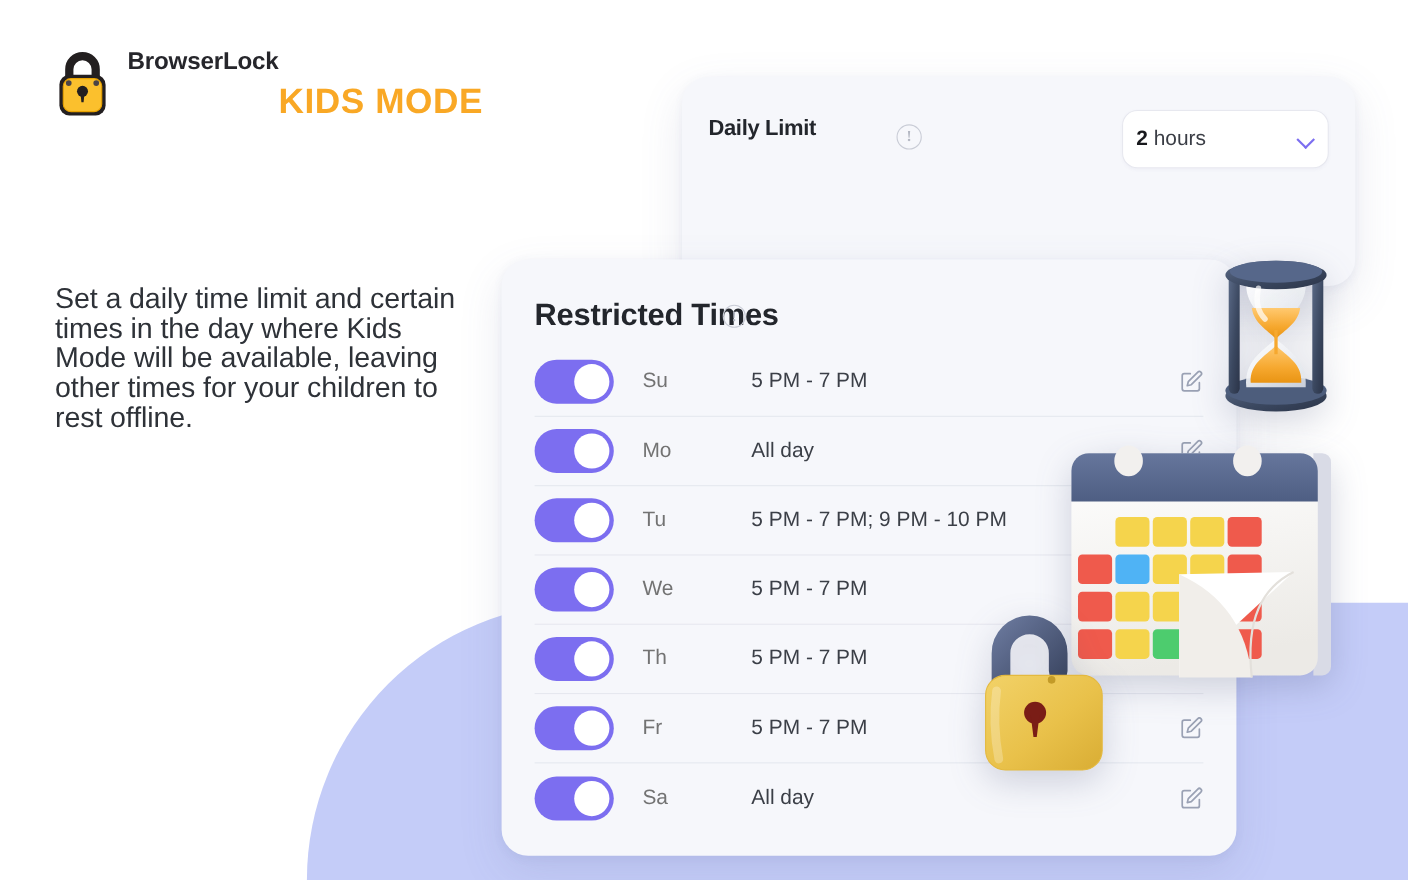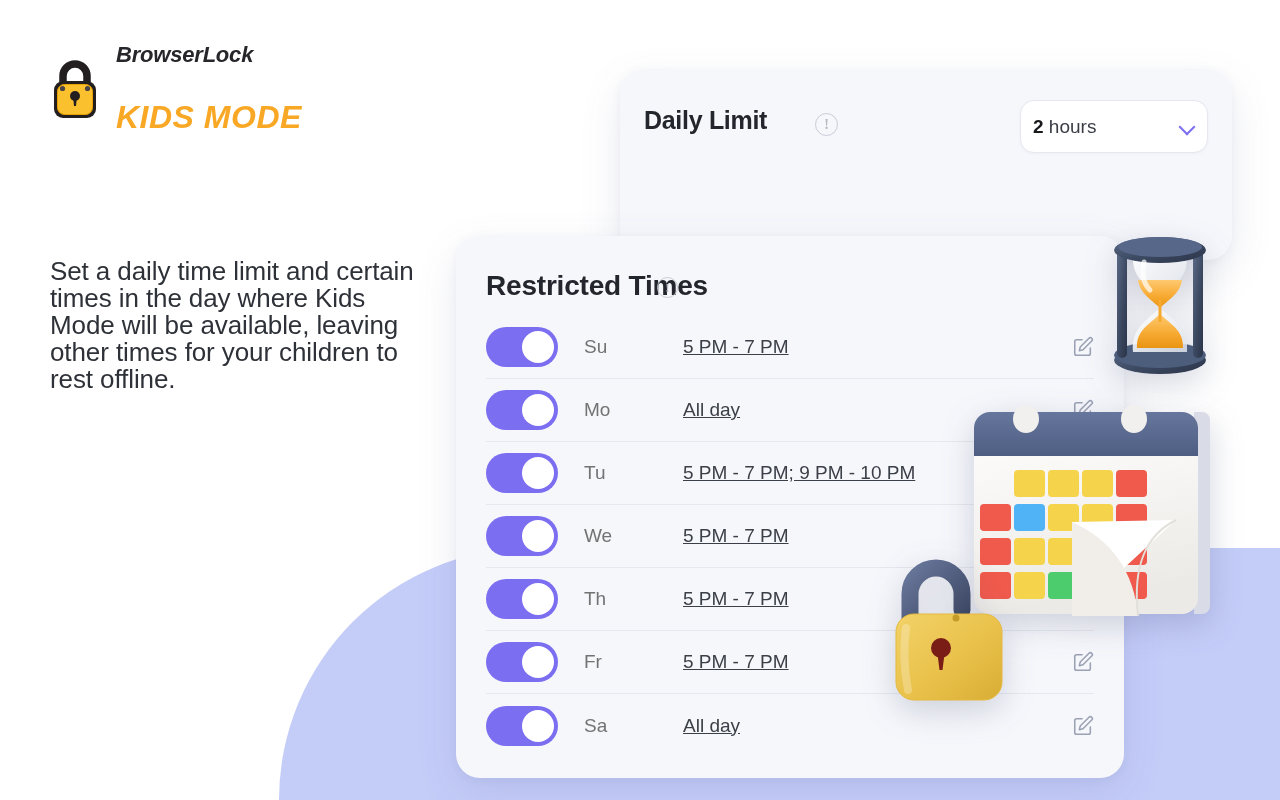--- a/index.html
+++ b/index.html
@@ -17,21 +17,21 @@
     left: 279px; top: 548px;
     width: 1001px; height: 252px;
     background: #c4ccf8;
     border-top-left-radius: 280px 280px;
     z-index: 0;
   }
 
   
   .logo { position:absolute; left:48px; top:44px; display:flex; align-items:center; gap:14px; z-index:6; }
   .logo-mark { width:54px; height:64px; position:relative; flex:0 0 auto; }
-  .logo-words { display:flex; flex-direction:column; justify-content:space-between; line-height:1;font-style:italic; }
+  .logo-words { display:flex; flex-direction:row; justify-content:space-between; line-height:1; }
   .logo-brand {
     font-size:22px; font-weight:bold; color:#26262b;
     letter-spacing:-0.2px; margin-bottom:4px;
   }
   .logo-mode {
     font-size:32px; font-weight:bold; color:#f9a825;
     letter-spacing:0.5px;
     margin-top:31px;
   }
 
@@ -48,21 +48,21 @@
     border-radius:24px;
     box-shadow: 0 14px 40px rgba(90,100,150,0.13), 0 2px 8px rgba(90,100,150,0.07);
   }
   #daily-card { left:620px; top:70px; width:612px; height:190px; z-index:3; }
   #restricted-card { left:456px; top:236px; width:668px; height:542px; z-index:4; }
 
   
   .dl-head { position:absolute; left:24px; top:30px; right:24px; height:62px; }
   .dl-title {
     position:absolute; left:0; top:6px;
-    font-size:25px; font-weight:bold; color:#23262c; letter-spacing:-0.3px;
+    font-size:20px; font-weight:bold; color:#23262c; letter-spacing:-0.3px;
   }
   .info-icon {
     position:absolute; display:inline-flex; align-items:center; justify-content:center;
     width:23px; height:23px; border-radius:50%;
     border:1.6px solid #c9ccd6; color:#b3b7c2;
     font-size:14px; font-weight:bold; line-height:1;
     font-family:"Liberation Serif", serif;
   }
   #dl-info { left:171px; top:13px; }
   #rt-info { left:201px; top:7px; width:21px; height:21px; font-size:13px; }
@@ -123,21 +123,21 @@
     background:#7c6ef0; position:relative; flex:0 0 auto;
   }
   .toggle .knob {
     position:absolute; right:4px; top:4px;
     width:32px; height:32px; border-radius:50%; background:#ffffff;
   }
   .rt-day {
     width:125px; padding-left:26px; flex:0 0 auto;
     font-size:19px; color:#737373;
   }
-  .rt-time { flex:1 1 auto; font-size:19px; color:#3b3f47;text-decoration:underline; }
+  .rt-time { flex:1 1 auto; font-size:19px; color:#3b3f47; }
   .edit-icon { width:22px; height:22px; flex:0 0 auto; opacity:0.85; }
   .edit-icon svg { display:block; }
 
   
   .illus { position:absolute; z-index:7; }
   #hourglass { left:1100px; top:228px; width:120px; height:150px; }
   #calendar  { left:962px; top:392px; width:248px; height:242px; }
   #padlock   { left:884px; top:558px; width:130px; height:148px; }
   .illus svg { display:block; width:100%; height:100%;
     filter: drop-shadow(0 10px 16px rgba(60,70,110,0.22)); }

